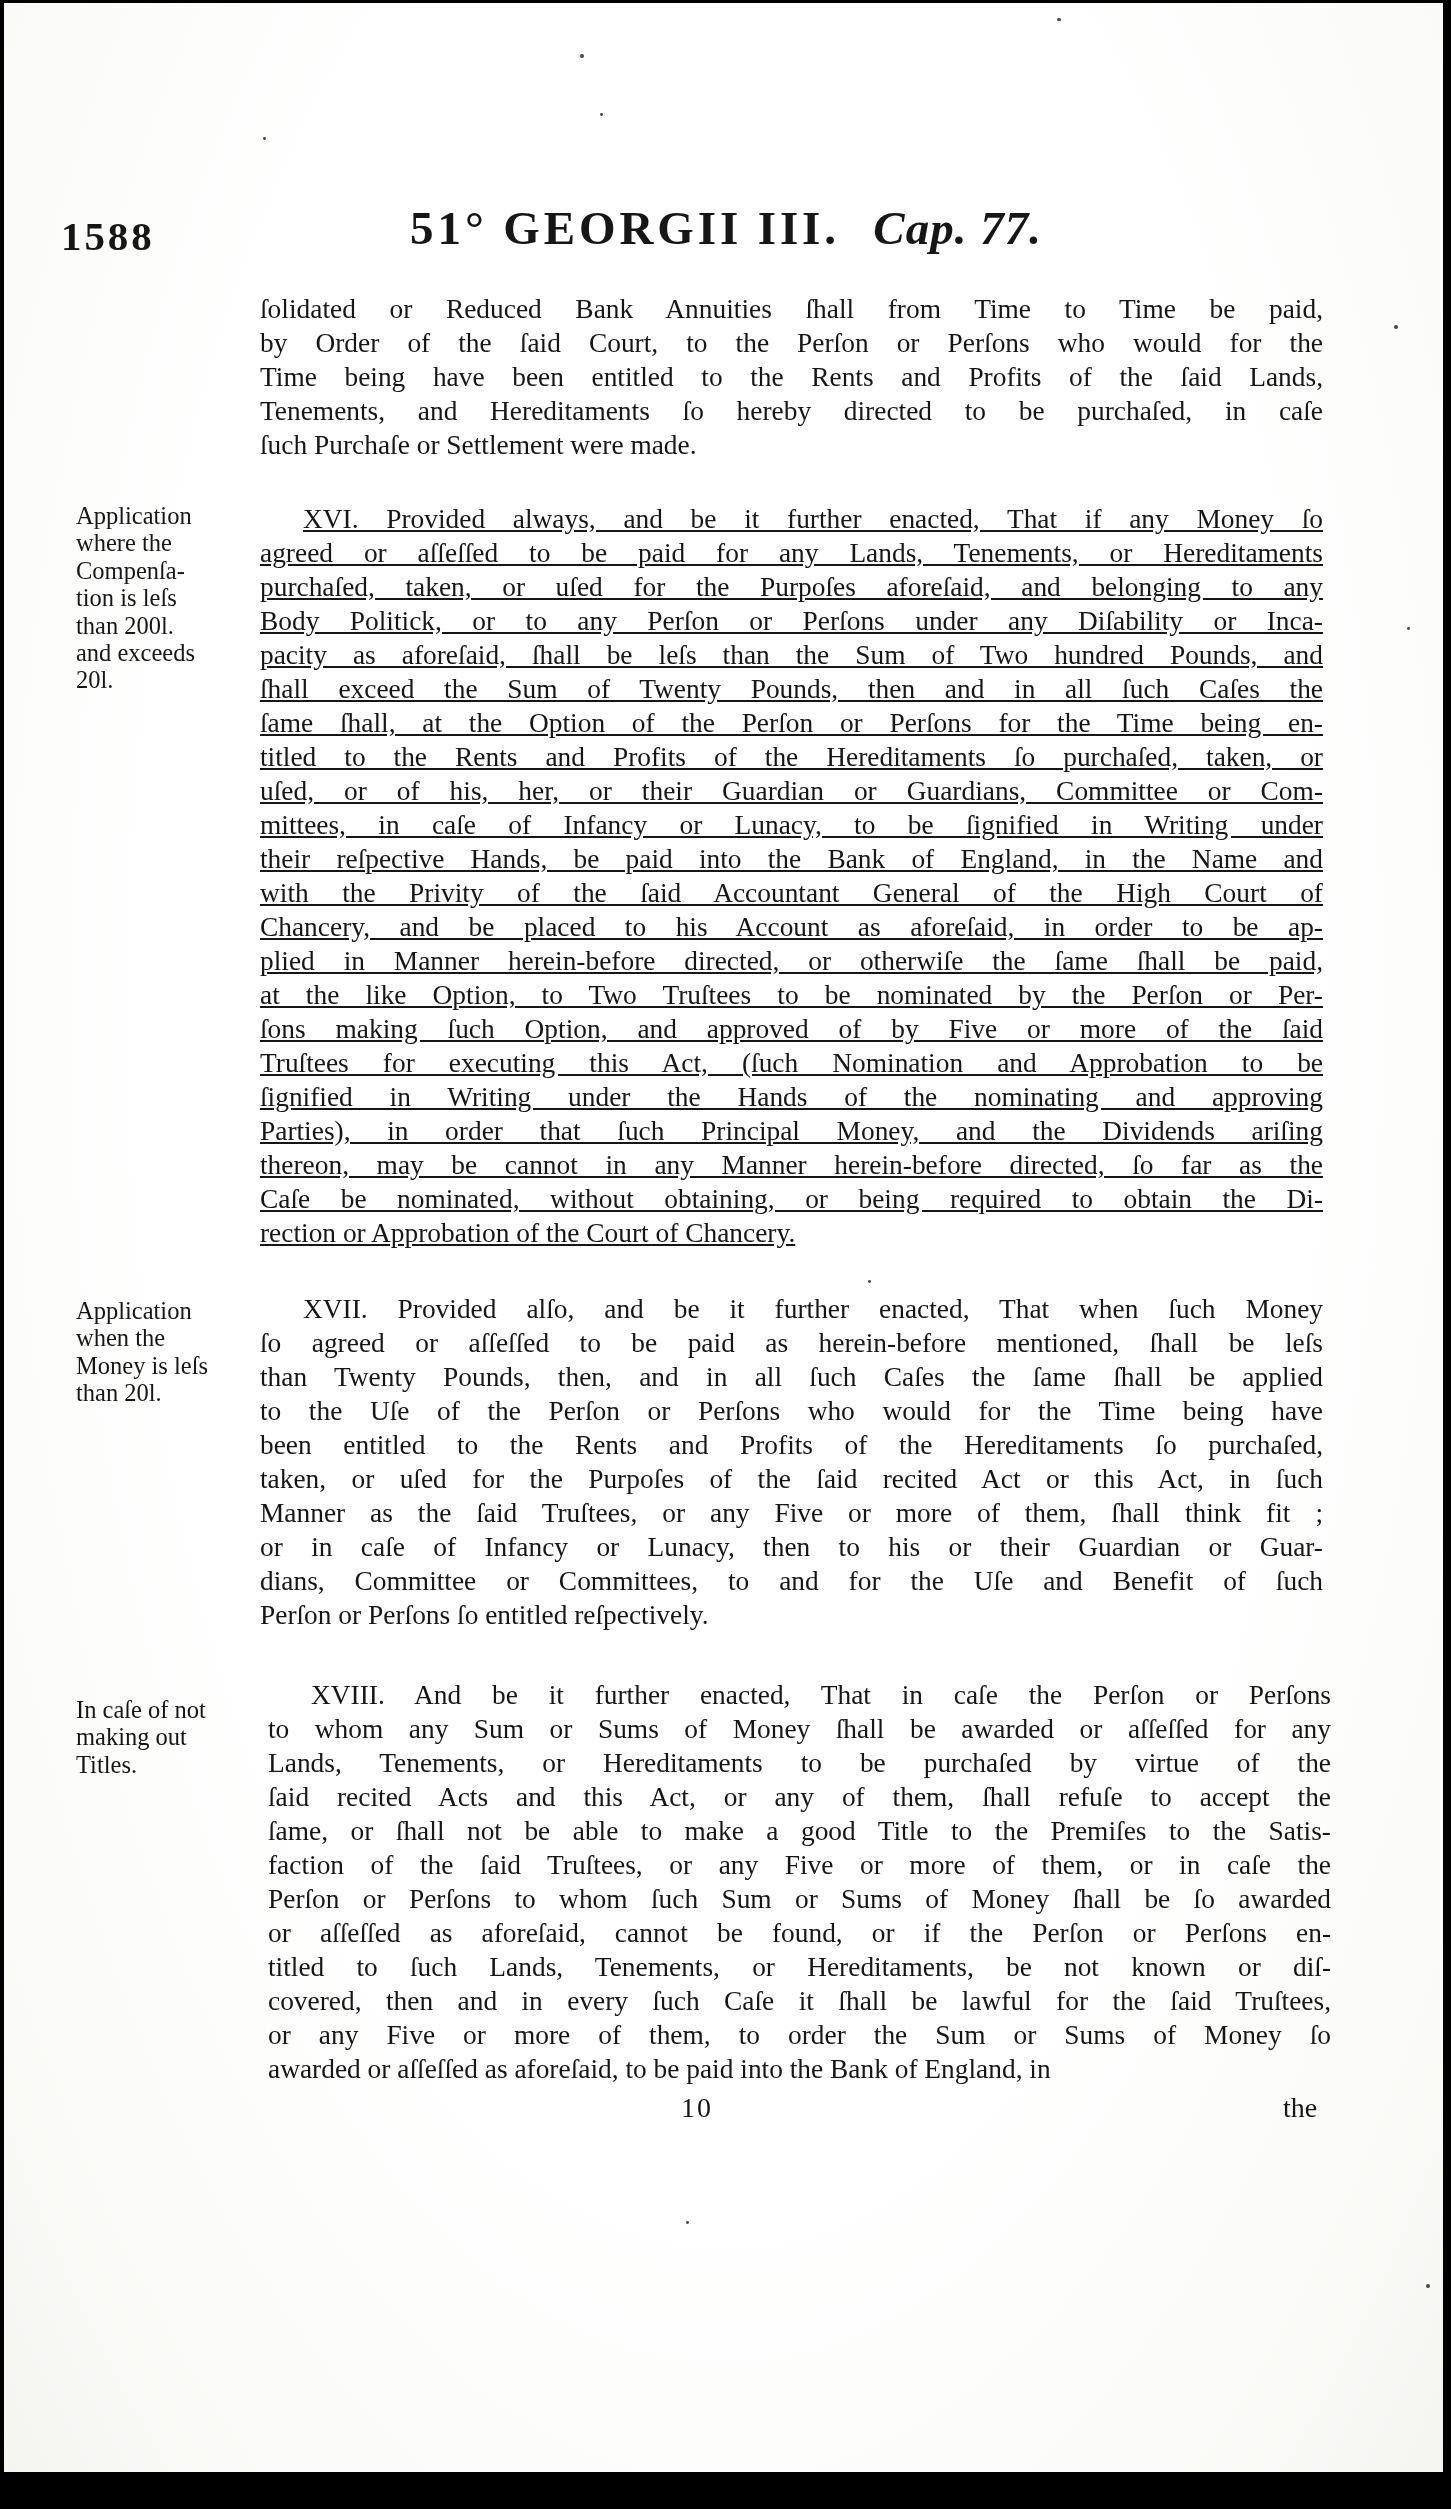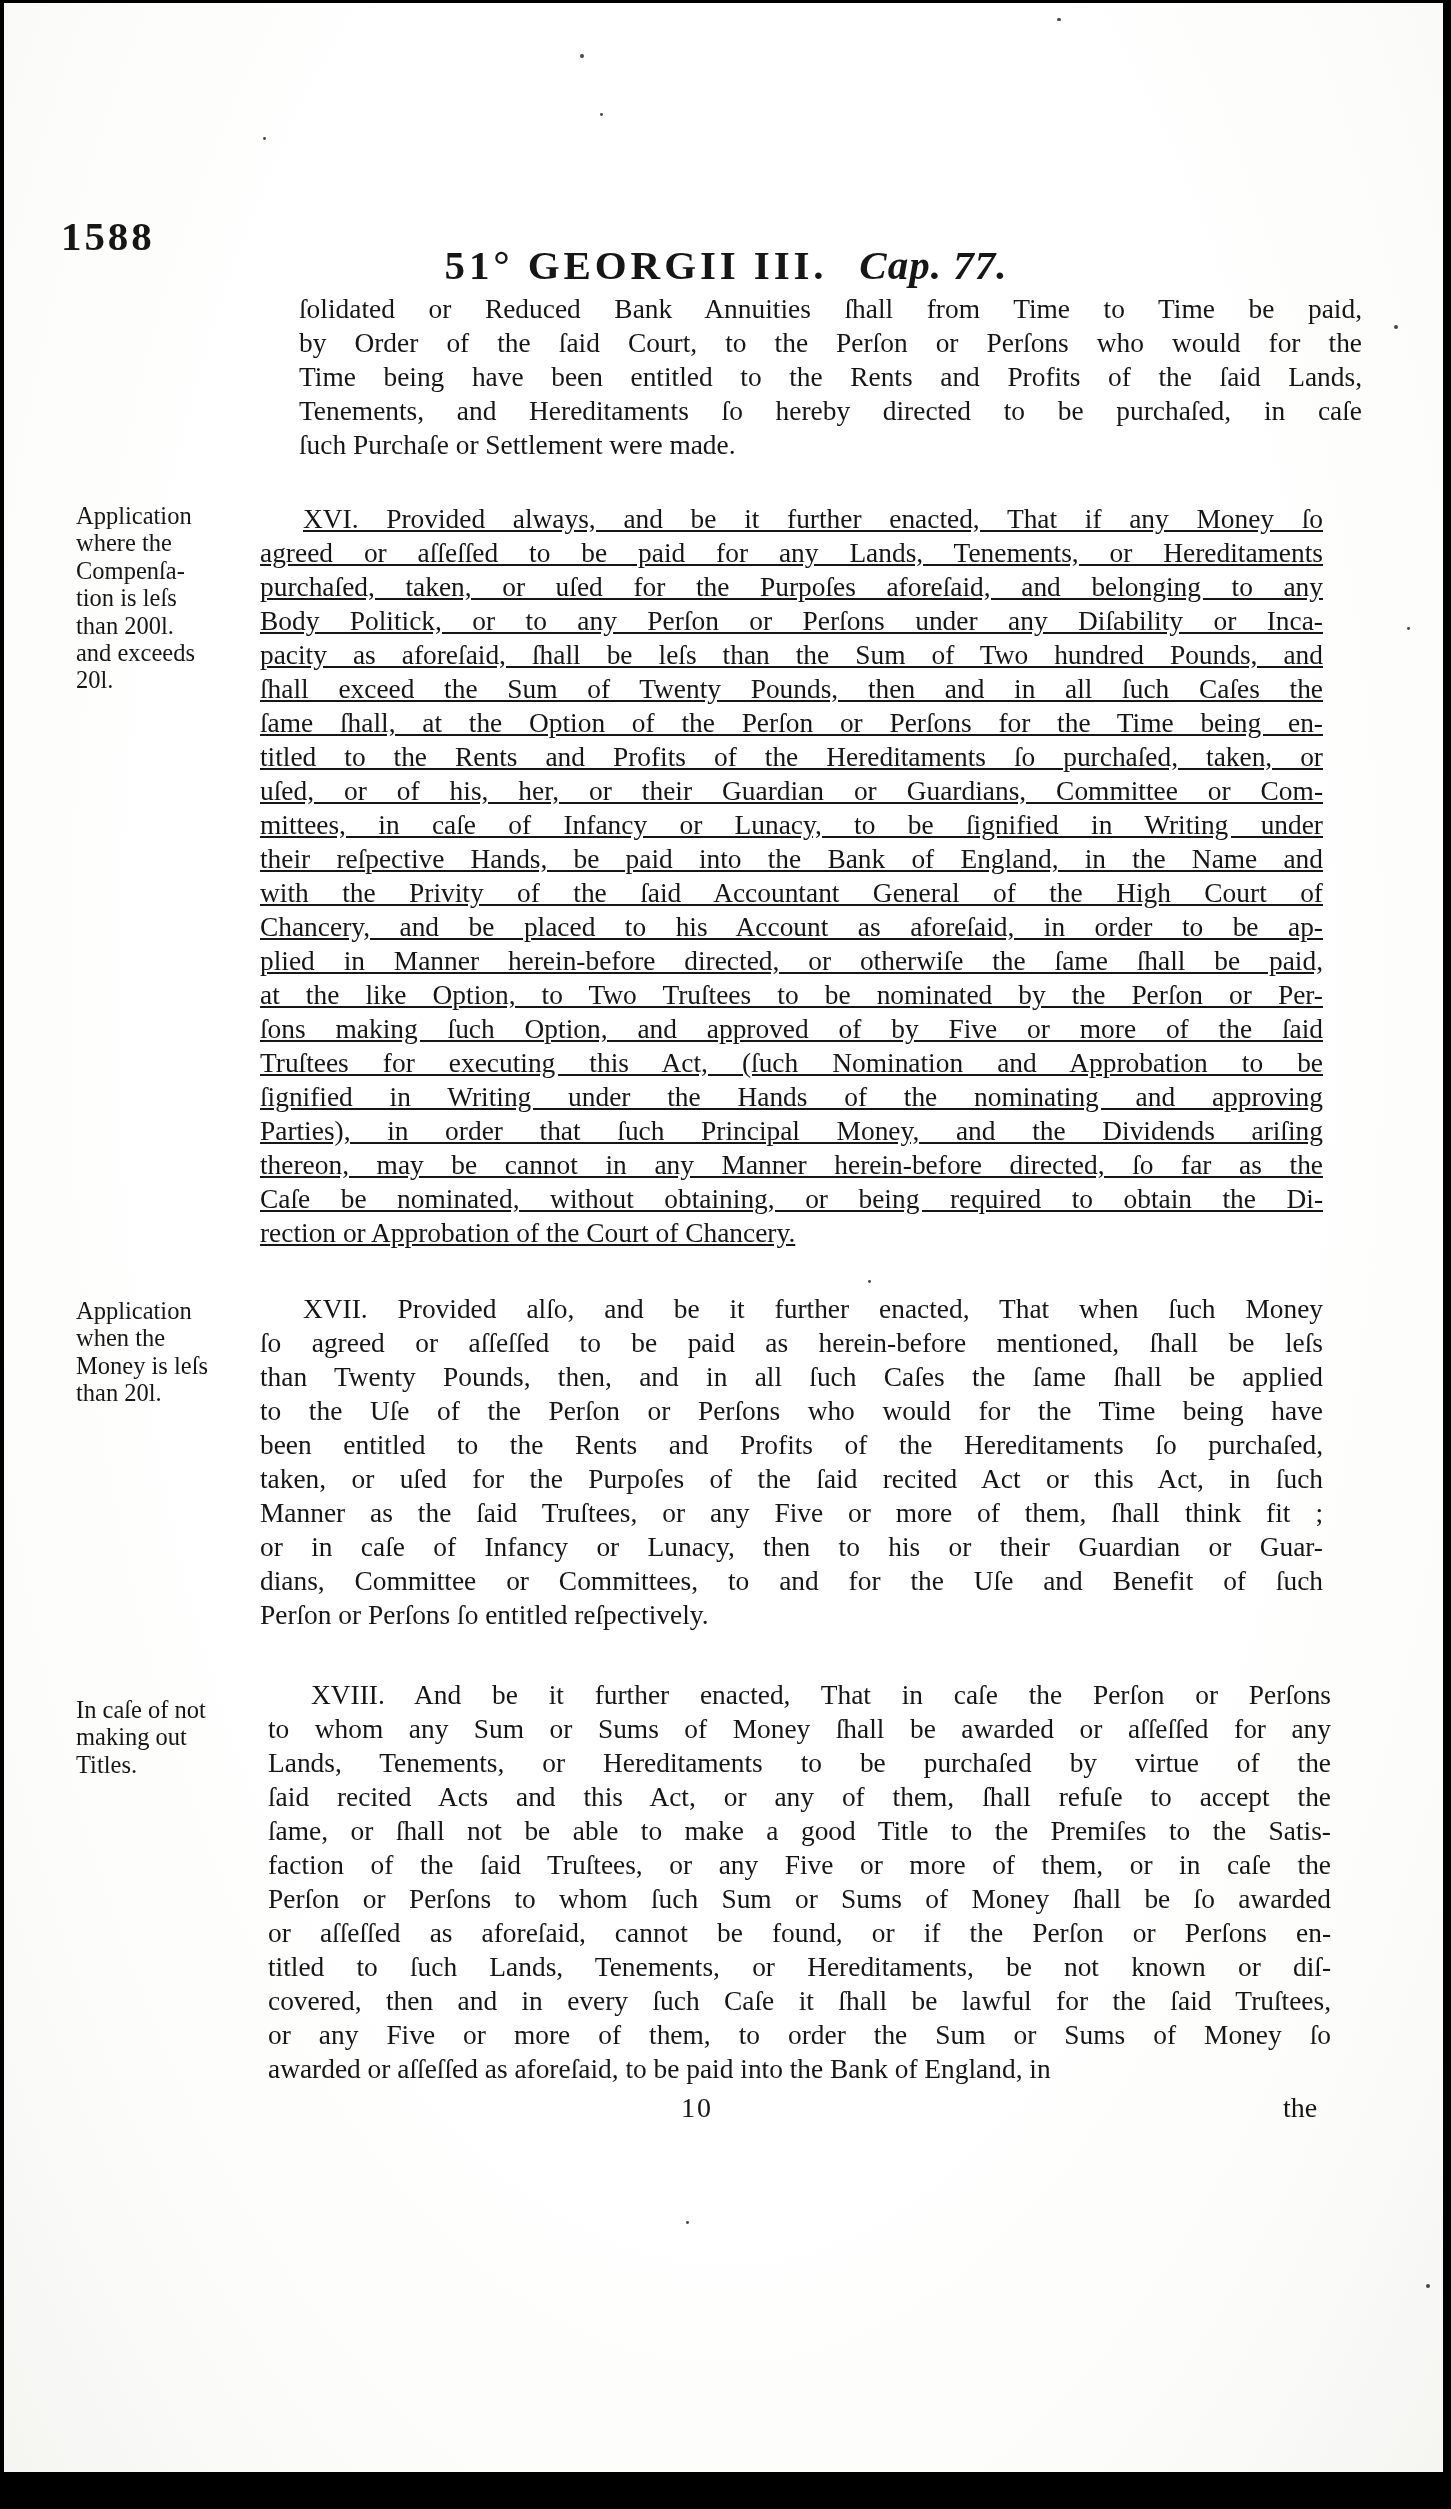--- a/index.html
+++ b/index.html
@@ -19,21 +19,21 @@
   .edge.right { right: 0; top: 0; width: 8.8px; height: 100%; }
   .edge.bottom { left: 0; bottom: 0; width: 100%; height: 37px; }
 
   .header { position: absolute; top: 201px; left: 0; width: 100%; height: 69px; }
   .page-number {
     position: absolute; left: 61px; top: 11px;
     font-size: 41px; letter-spacing: 2.9px; font-weight: bold;
   }
   .running-title {
     position: absolute; left: 0; width: 100%; top: 0;
-    text-align: center; font-size: 41px; white-space: nowrap; margin-top: 40px;
+    text-align: center; font-size: 47px; white-space: nowrap;
   }
   .title-regnal { font-weight: bold; letter-spacing: 3.9px; }
   .title-chapter { font-style: italic; font-weight: bold; margin-left: 21.6px; letter-spacing: 1px; }
 
   .body-para {
     position: absolute; left: 260px; width: 1063px;
     font-size: 27.4px; line-height: 34px;
   }
   .tline {
     text-align: justify;
@@ -82,21 +82,21 @@
 and exceeds
 20l.</div>
   <div class="margin-note" style="top: 1297px;">Application
 when the
 Money is leſs
 than 20l.</div>
   <div class="margin-note" style="top: 1696px;">In caſe of not
 making out
 Titles.</div>
 
-  <div class="body-para" style="top: 292px; margin-left: 39px;">
+  <div class="body-para" style="top: 292px;">
       <div class="tline">ſolidated or Reduced Bank Annuities ſhall from Time to Time be paid,</div>
       <div class="tline">by Order of the ſaid Court, to the Perſon or Perſons who would for the</div>
       <div class="tline">Time being have been entitled to the Rents and Profits of the ſaid Lands,</div>
       <div class="tline">Tenements, and Hereditaments ſo hereby directed to be purchaſed, in caſe</div>
       <div class="tline last">ſuch Purchaſe or Settlement were made.</div>
     </div>
   <div class="body-para" style="top: 502px; text-decoration: underline;">
       <div class="tline indent">XVI. Provided always, and be it further enacted, That if any Money ſo</div>
       <div class="tline">agreed or aſſeſſed to be paid for any Lands, Tenements, or Hereditaments</div>
       <div class="tline">purchaſed, taken, or uſed for the Purpoſes aforeſaid, and belonging to any</div>

